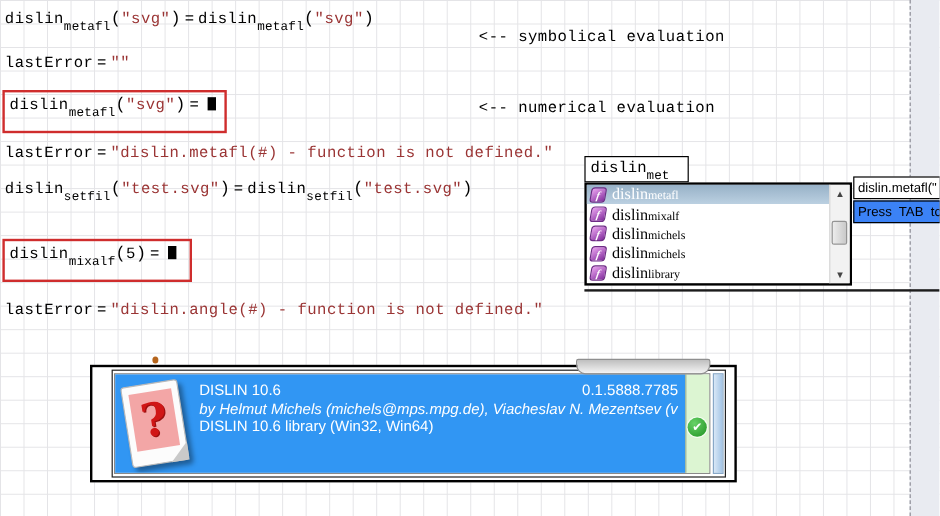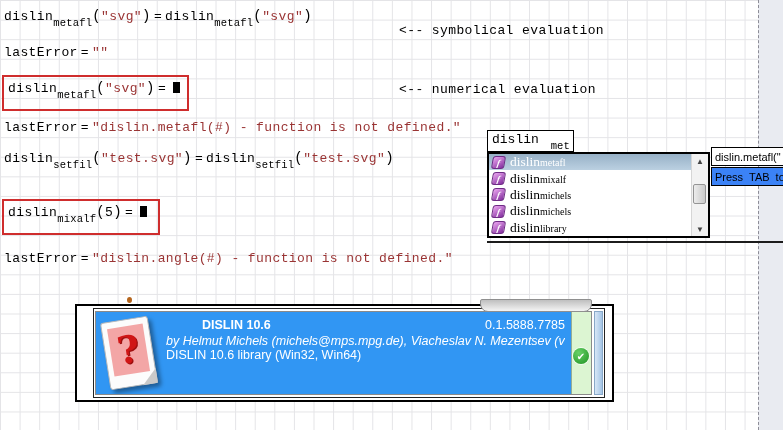--- a/index.html
+++ b/index.html
@@ -32,21 +32,21 @@
   .cursor-box{display:inline-block;width:7px;height:11px;background:#000;margin-left:4px;vertical-align:-1px;}
   .redbox{position:absolute;z-index:3;border:2px solid #cf2d2d;background:transparent;}
   .redbox .ex{position:static;display:block;padding:3px 5px 8px 4px;}
   
   .ac-input{
     position:absolute;left:487px;top:130px;width:87px;height:22px;z-index:12;
     background:#fff;border:1.5px solid #000;box-sizing:border-box;
     font-family:"Liberation Mono","DejaVu Sans Mono",monospace;font-size:13px;
     padding:1px 0 0 4px;white-space:nowrap;
   }
-  .ac-input .sub{font-size:10.5px;vertical-align:-6px;margin-left:12px;}
+  .ac-input .sub{font-size:10.5px;vertical-align:-6px;}
   .ac-list{
     position:absolute;left:487px;top:152px;width:223px;height:86px;z-index:12;
     background:#fff;border:2px solid #000;box-sizing:border-box;
   }
   .ac-rows{position:absolute;left:0;top:0;right:17px;bottom:0;}
   .ac-row{
     height:16.4px;display:flex;align-items:center;gap:5px;padding-left:3px;
     font-family:"Liberation Serif","DejaVu Serif",serif;font-size:13.5px;color:#000;
   }
   .ac-row .sub{font-size:10px;margin-top:6px;}
@@ -99,21 +99,21 @@
     display:flex;align-items:center;justify-content:center;
   }
   .note-q{font:bold 38px "DejaVu Serif",serif;color:#d01616;text-shadow:1px 1px 0 #9c0f0f;line-height:1;}
   .note-fold{
     position:absolute;right:-1px;bottom:-1px;width:0;height:0;
     border-style:solid;border-width:0 0 15px 15px;
     border-color:transparent transparent #c9c9c9 transparent;
   }
   .pp-text{position:absolute;left:70px;top:6px;right:6px;font-size:12.5px;}
   .pp-line1{display:flex;justify-content:space-between;align-items:baseline;}
-  .pp-title{font-weight:bold;margin-left:36px;}
+  .pp-title{font-weight:normal;}
   .pp-authors{font-style:italic;margin-top:2px;white-space:nowrap;overflow:hidden;}
   .pp-desc{margin-top:0;white-space:nowrap;overflow:hidden;}
   .sliver{
     position:absolute;left:480px;top:299px;width:112px;height:13px;z-index:25;
     background:linear-gradient(#bfbfbf,#f4f4f4);border:1px solid #8f8f8f;
     border-radius:2px 2px 8px 8px;box-sizing:border-box;
   }
   .odot{position:absolute;left:127px;top:297px;width:5px;height:6px;background:#b5651d;border-radius:50%;z-index:26;}
 </style>
 </head>

